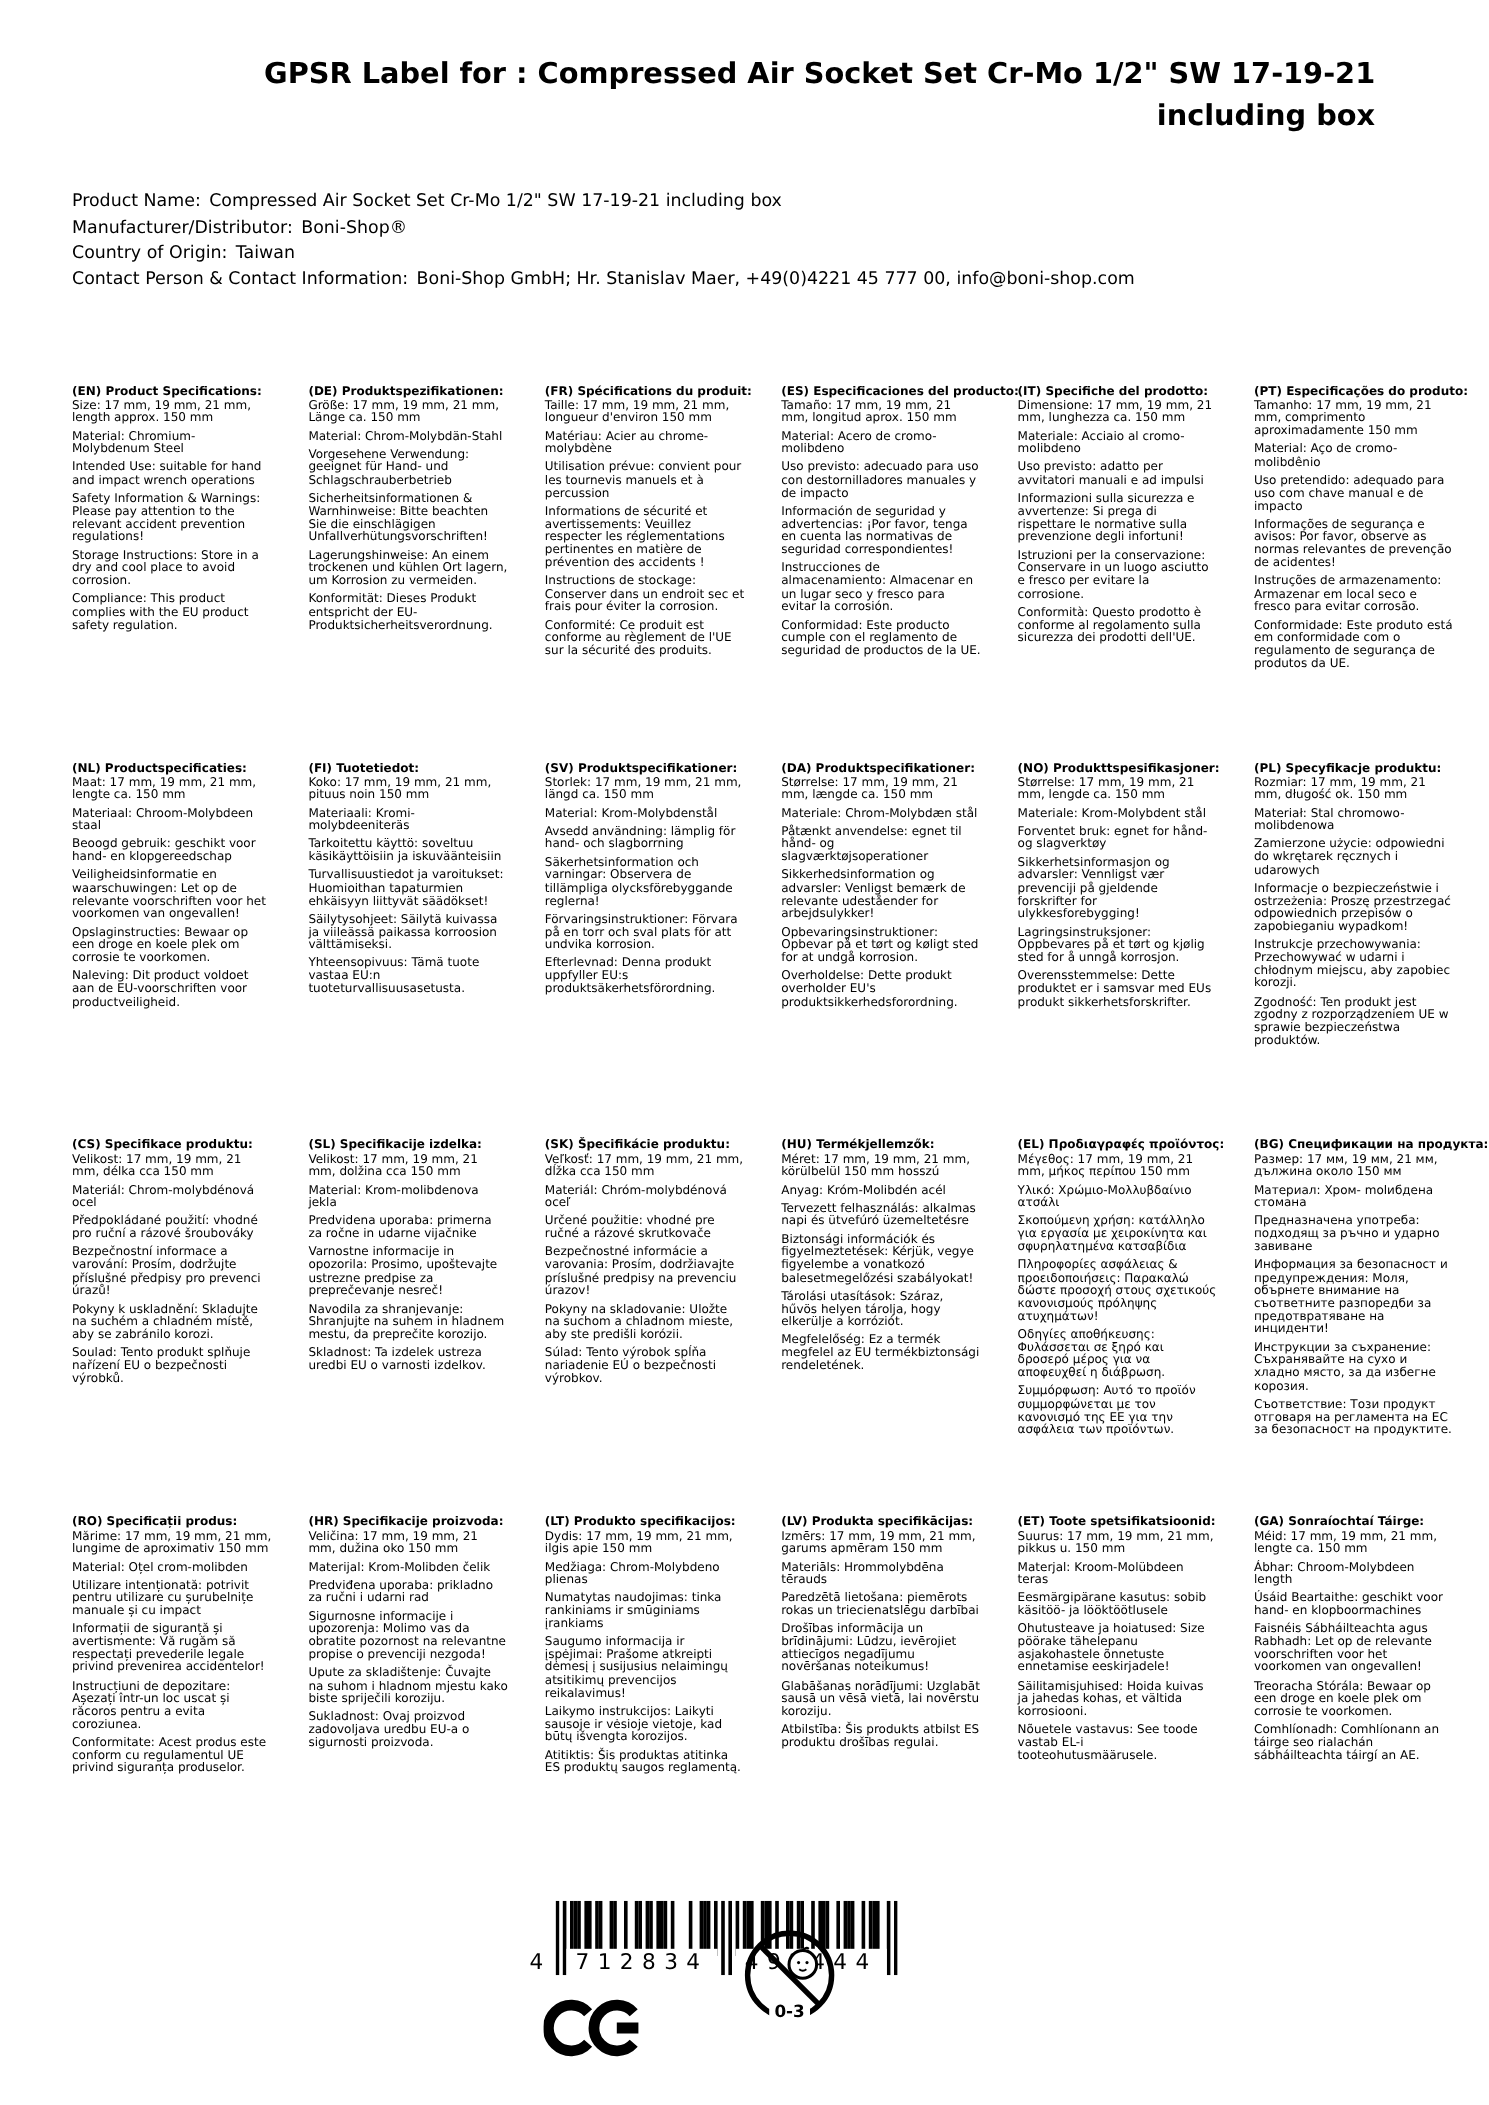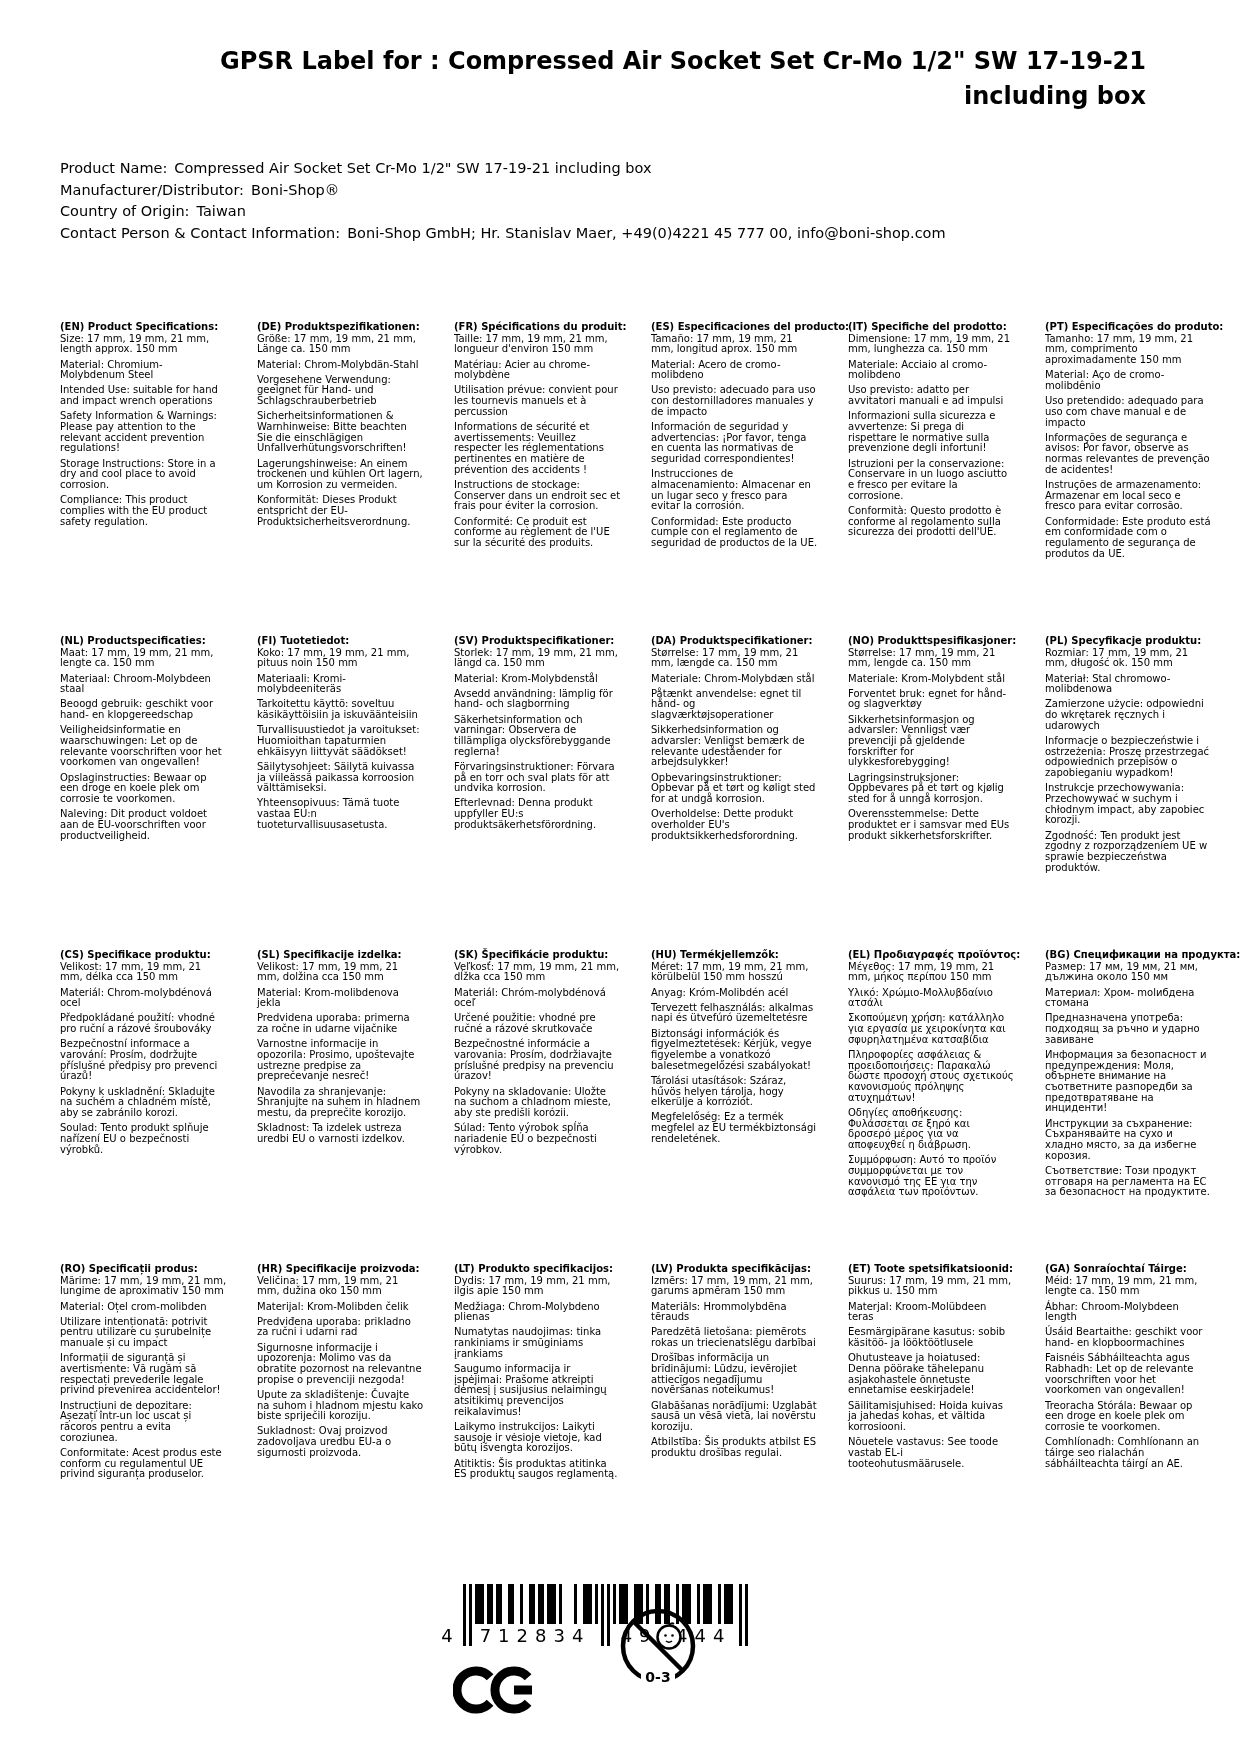--- a/index.html
+++ b/index.html
@@ -143,21 +143,21 @@
       <p>Sikkerhetsinformasjon og advarsler: Vennligst vær prevenciji på gjeldende forskrifter for ulykkesforebygging!</p>
       <p>Lagringsinstruksjoner: Oppbevares på et tørt og kjølig sted for å unngå korrosjon.</p>
       <p>Overensstemmelse: Dette produktet er i samsvar med EUs produkt sikkerhetsforskrifter.</p>
     </div>
     <div class="block">
       <h3>(PL) Specyfikacje produktu:</h3>
       <p>Rozmiar: 17 mm, 19 mm, 21 mm, długość ok. 150 mm</p>
       <p>Materiał: Stal chromowo-molibdenowa</p>
       <p>Zamierzone użycie: odpowiedni do wkrętarek ręcznych i udarowych</p>
       <p>Informacje o bezpieczeństwie i ostrzeżenia: Proszę przestrzegać odpowiednich przepisów o zapobieganiu wypadkom!</p>
-      <p>Instrukcje przechowywania: Przechowywać w suchym i chłodnym impact, aby zapobiec korozji.</p>
+      <p>Instrukcje przechowywania: Przechowywać w udarni i chłodnym miejscu, aby zapobiec korozji.</p>
       <p>Zgodność: Ten produkt jest zgodny z rozporządzeniem UE w sprawie bezpieczeństwa produktów.</p>
     </div>
     <div class="block">
       <h3>(CS) Specifikace produktu:</h3>
       <p>Velikost: 17 mm, 19 mm, 21 mm, délka cca 150 mm</p>
       <p>Materiál: Chrom-molybdénová ocel</p>
       <p>Předpokládané použití: vhodné pro ruční a rázové šroubováky</p>
       <p>Bezpečnostní informace a varování: Prosím, dodržujte příslušné předpisy pro prevenci úrazů!</p>
       <p>Pokyny k uskladnění: Skladujte na suchém a chladném místě, aby se zabránilo korozi.</p>
       <p>Soulad: Tento produkt splňuje nařízení EU o bezpečnosti výrobků.</p>
@@ -241,21 +241,21 @@
       <p>Paredzētā lietošana: piemērots rokas un triecienatslēgu darbībai</p>
       <p>Drošības informācija un brīdinājumi: Lūdzu, ievērojiet attiecīgos negadījumu novēršanas noteikumus!</p>
       <p>Glabāšanas norādījumi: Uzglabāt sausā un vēsā vietā, lai novērstu koroziju.</p>
       <p>Atbilstība: Šis produkts atbilst ES produktu drošības regulai.</p>
     </div>
     <div class="block">
       <h3>(ET) Toote spetsifikatsioonid:</h3>
       <p>Suurus: 17 mm, 19 mm, 21 mm, pikkus u. 150 mm</p>
       <p>Materjal: Kroom-Molübdeen teras</p>
       <p>Eesmärgipärane kasutus: sobib käsitöö- ja lööktöötlusele</p>
-      <p>Ohutusteave ja hoiatused: Denna pöörake tähelepanu asjakohastele õnnetuste ennetamise eeskirjadele!</p>
+      <p>Ohutusteave ja hoiatused: Size pöörake tähelepanu asjakohastele õnnetuste ennetamise eeskirjadele!</p>
       <p>Säilitamisjuhised: Hoida kuivas ja jahedas kohas, et vältida korrosiooni.</p>
       <p>Nõuetele vastavus: See toode vastab EL-i tooteohutusmäärusele.</p>
     </div>
     <div class="block">
       <h3>(GA) Sonraíochtaí Táirge:</h3>
       <p>Méid: 17 mm, 19 mm, 21 mm, lengte ca. 150 mm</p>
       <p>Ábhar: Chroom-Molybdeen length</p>
       <p>Úsáid Beartaithe: geschikt voor hand- en klopboormachines</p>
       <p>Faisnéis Sábháilteachta agus Rabhadh: Let op de relevante voorschriften voor het voorkomen van ongevallen!</p>
       <p>Treoracha Stórála: Bewaar op een droge en koele plek om corrosie te voorkomen.</p>

